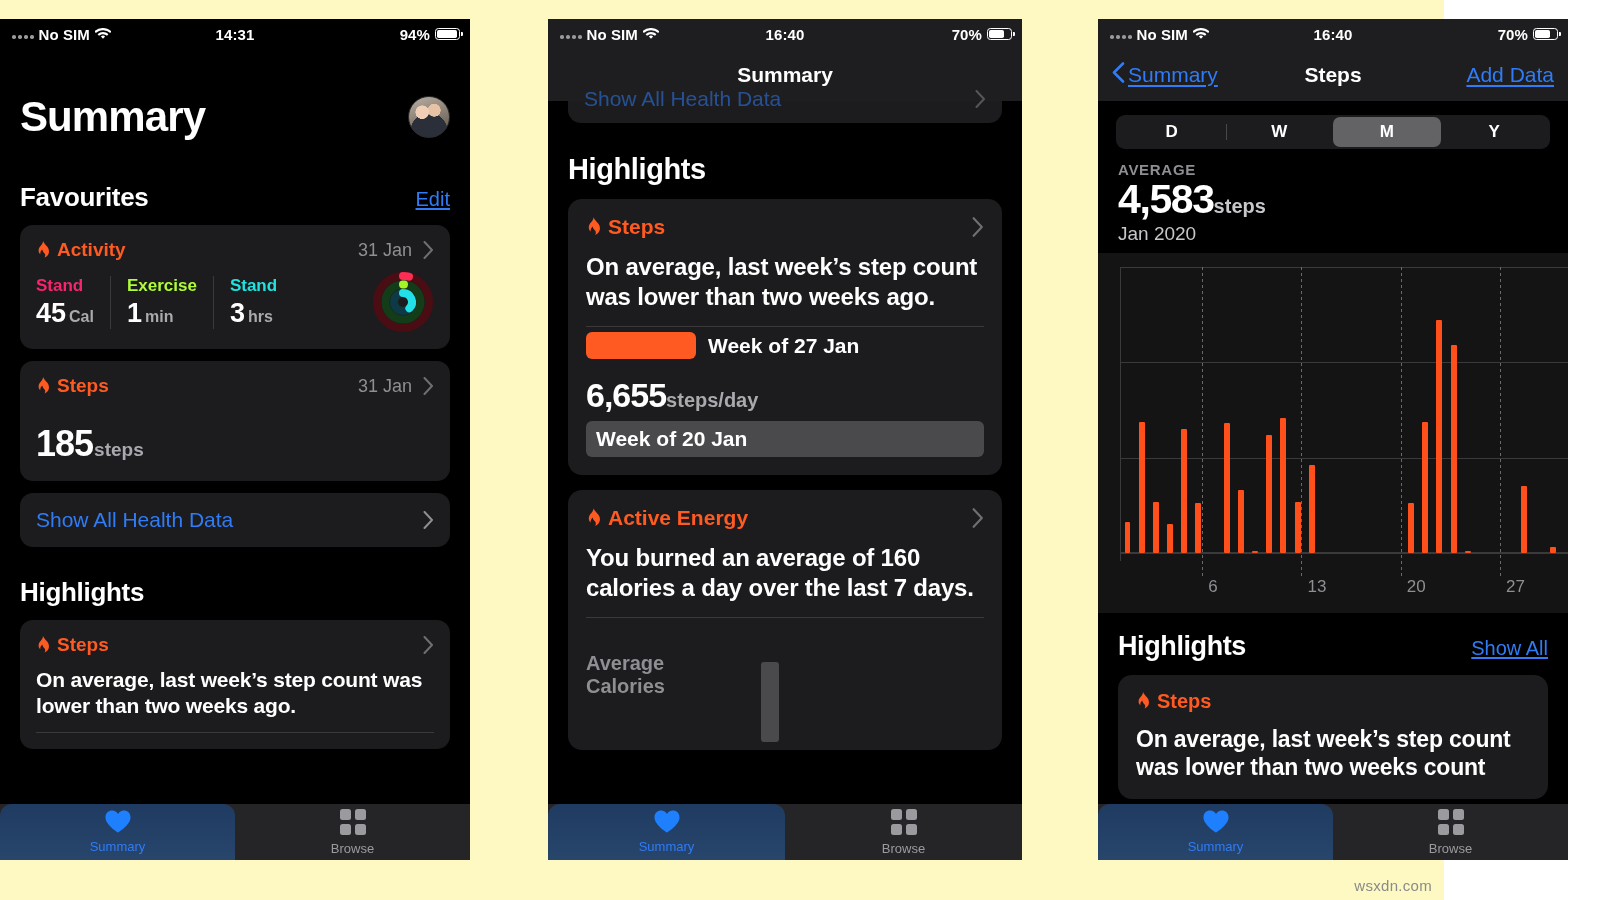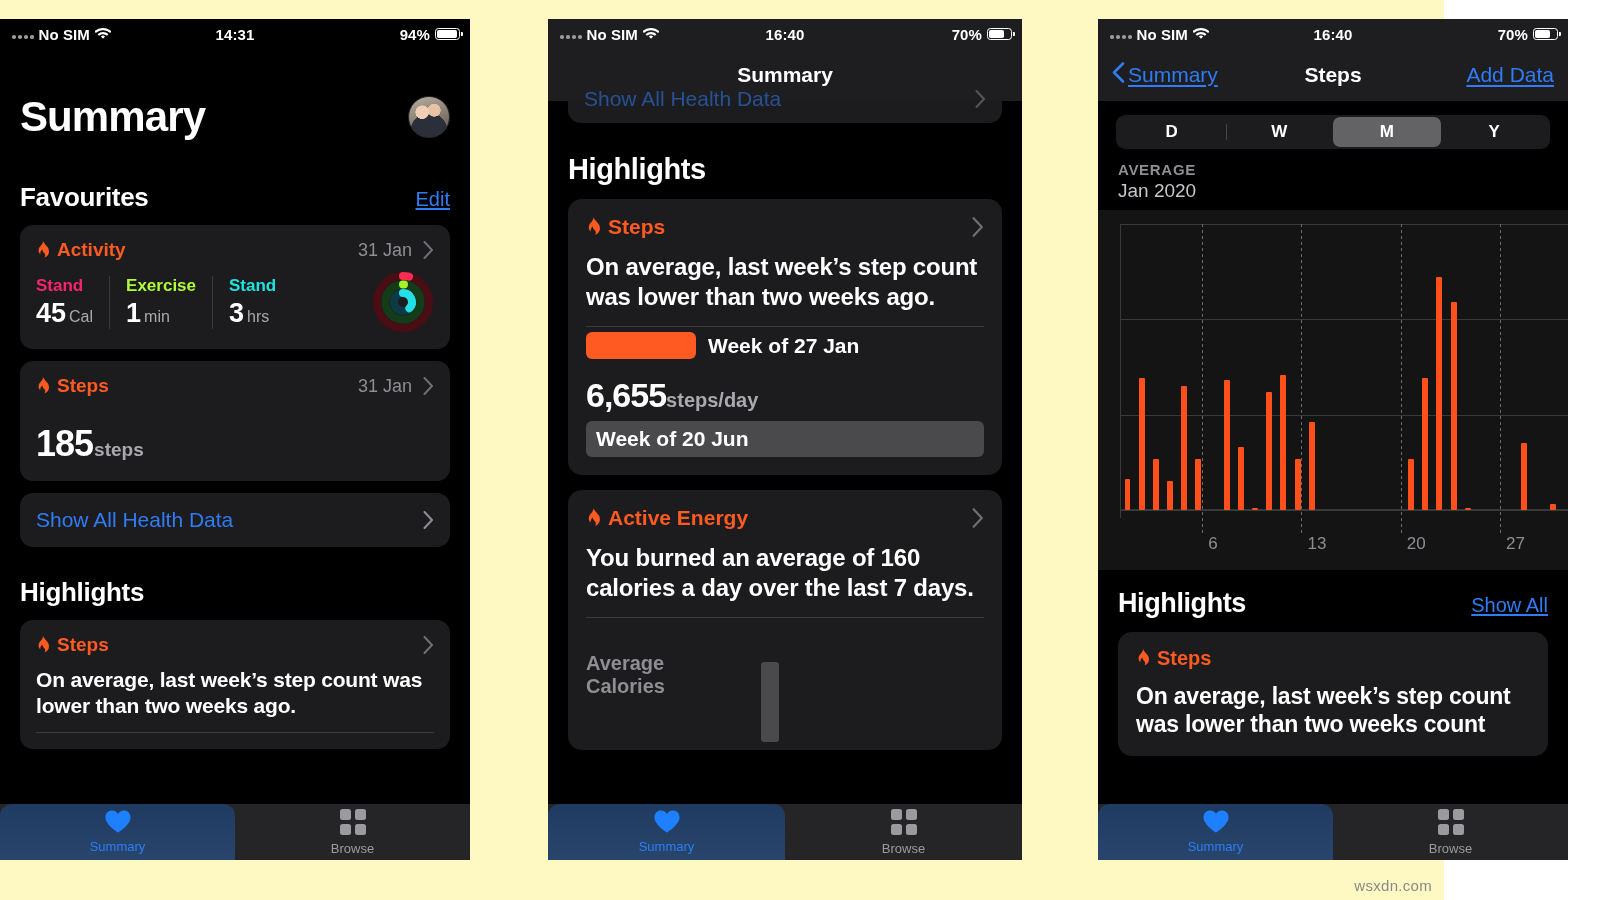--- a/index.html
+++ b/index.html
@@ -56,21 +56,21 @@
   .card-name { color:#ff5a21; font-size:19px; font-weight:700; }
   .card-right { margin-left:auto; display:flex; align-items:center; gap:11px; color:#8e8e93; font-size:18px;}
   .chev { color:#636366; font-size:20px; font-weight:400; line-height:1;}
   .chev svg{display:block;}
 
   .rings-row { display:flex; align-items:center; margin-top:10px; }
   .metric { padding-right:16px; }
   .metric + .metric { border-left:1px solid #3a3a3c; padding-left:16px; }
   .m-label{ font-size:17px; font-weight:700; }
   .m-val { margin-top:2px; color:#fff; font-size:27px; font-weight:700;}
-  .m-val small{ font-size:16px; color:#a9a9ae; font-weight:400; margin-left:3px;}
+  .m-val small{ font-size:16px; color:#a9a9ae; font-weight:700; margin-left:3px;}
   .move{color:#f8246c;} .exercise{color:#b0fc38;} .stand{color:#20e3e0;}
   .rings { margin-left:auto; width:62px; height:62px; position:relative; }
 
   .bignum { color:#fff; font-size:36px; font-weight:700; letter-spacing:-1px; }
   .bignum small { font-size:19px; color:#a9a9ae; font-weight:600; margin-left:1px; letter-spacing:0;}
   .pill-card { background:#1c1c1e; border-radius:13px; margin-top:12px; padding:15px 16px; display:flex; align-items:center;}
   .pill-card .link { font-size:21px; text-decoration:none;}
   .hl-text { color:#fff; font-size:21px; font-weight:600; line-height:1.22; margin-top:11px; letter-spacing:-0.2px;}
   .divider { height:1px; background:#3a3a3c; margin-top:14px; }
 
@@ -359,21 +359,21 @@
         <div class="divider"></div>
 
         <div class="legend-row">
           <span class="legend-swatch"></span>
           <span class="legend-lab">Week of 27 Jan</span>
         </div>
 
         <div class="stat-num" style="margin-top:17px">
           <span>6,655</span><small>steps/day</small>
         </div>
-        <div class="wk-bar">Week of 20 Jun</div>
+        <div class="wk-bar">Week of 20 Jan</div>
       </div>
 
       <div class="card2" style="margin-top:15px; position:relative; height:260px; overflow:hidden">
         <div class="card-head">
           <span class="flame" style="font-size:21px">
             <svg width="15" height="21" viewBox="0 0 14 19">
                 <path fill="#ff5a21" d="M7 0C7 4 2.6 5.2 2.6 9.6c0 1.6.7 2.9 1.7 3.7-.2-1.9.6-3.6 2-4.7.2 2.2 1.3 2.7 2.3 4 .9 1.2.7 2.8-.1 3.9C11 15.8 13 13.4 13 10.3 13 5.4 8.9 4.6 7 0Z"></path>
               </svg>
           </span>
           <span class="card-name">Active Energy</span>
@@ -450,20 +450,23 @@
     </div>
 
     <div class="seg">
       <div class="seg-item">D</div>
       <div class="seg-item">W</div>
       <div class="seg-item sel">M</div>
       <div class="seg-item">Y</div>
     </div>
 
     <div class="avg-lab">AVERAGE</div>
+    <div class="avg-val">
+      <span>4,583</span><small>steps</small>
+    </div>
     <div class="avg-month">Jan 2020</div>
 
     <div class="chartwrap">
       <div class="chart" id="chartArea">
         <div class="axis-left"></div>
         <div class="axis-base"></div>
       <div class="gridline" style="top: 286px;"></div>
           <div class="gridline" style="top: 190.667px;"></div>
           <div class="gridline" style="top: 95.3333px;"></div>
           <div class="gridline" style="top: 0px;"></div>

